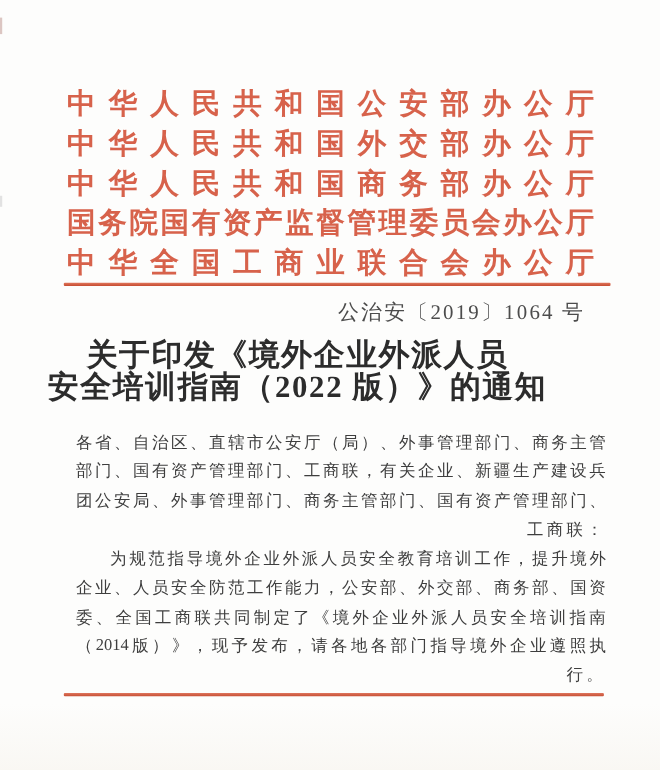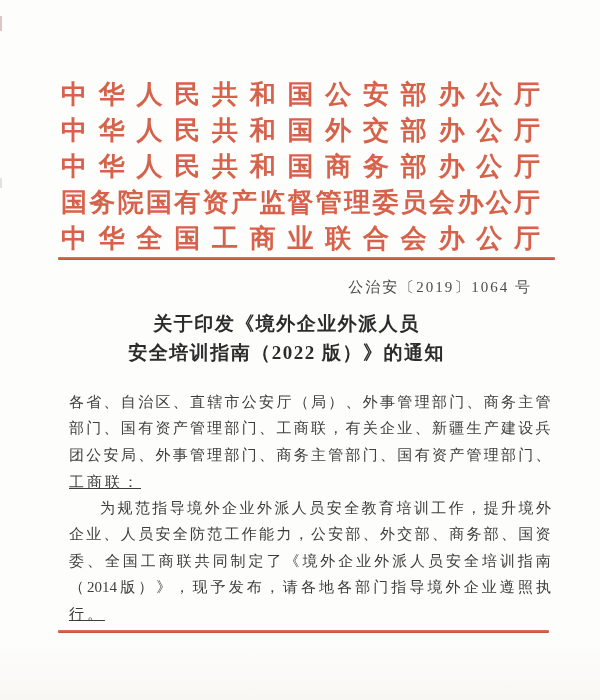--- a/index.html
+++ b/index.html
@@ -43,48 +43,47 @@
   .rule.top{
     left:58px;top:257px;width:497px;
     background:linear-gradient(180deg,#e0775c 0%,#c64b31 100%);
   }
   .rule.bottom{
     left:58px;top:630px;width:491px;
     background:linear-gradient(180deg,#de765e 0%,#c64e33 100%);
   }
 
   .doc-number{
-    position:absolute;top:278px;right:68px;
-    font-size:15px;letter-spacing:2px;color:#4c4c4c;
+    position:absolute;top:271px;right:68px;
+    font-size:19px;letter-spacing:2px;color:#4c4c4c;
     white-space:nowrap;
   }
 
   .title{
     position:absolute;left:0;top:309px;width:541px;
     text-align:center;
-    font-size:19px;font-weight:bold;letter-spacing:1.5px;
-    color:#2c2c2c;line-height:29px;padding-left:16px;
+    font-size:28px;font-weight:bold;letter-spacing:1.5px;
+    color:#2c2c2c;line-height:29px;
   }
 
   
   .body-text{
     position:absolute;left:69px;top:389px;width:482px;
     font-size:15px;color:#3e3e3e;
   }
   .body-line{
     height:26.5px;
     display:flex;justify-content:space-between;align-items:center;
     white-space:nowrap;
   }
   .body-line span{flex:0 0 auto;}
   .body-line.indent{padding-left:31px;}
   .body-line.short{
     display:block;line-height:26.5px;letter-spacing:3px;
-    text-align:left;
-    text-decoration:underline;
+    text-align:right;
   }
 </style>
 </head>
 <body>
 
 <div class="page">
 
   <div class="edge-mark m1"></div>
   <div class="edge-mark m2"></div>
 

